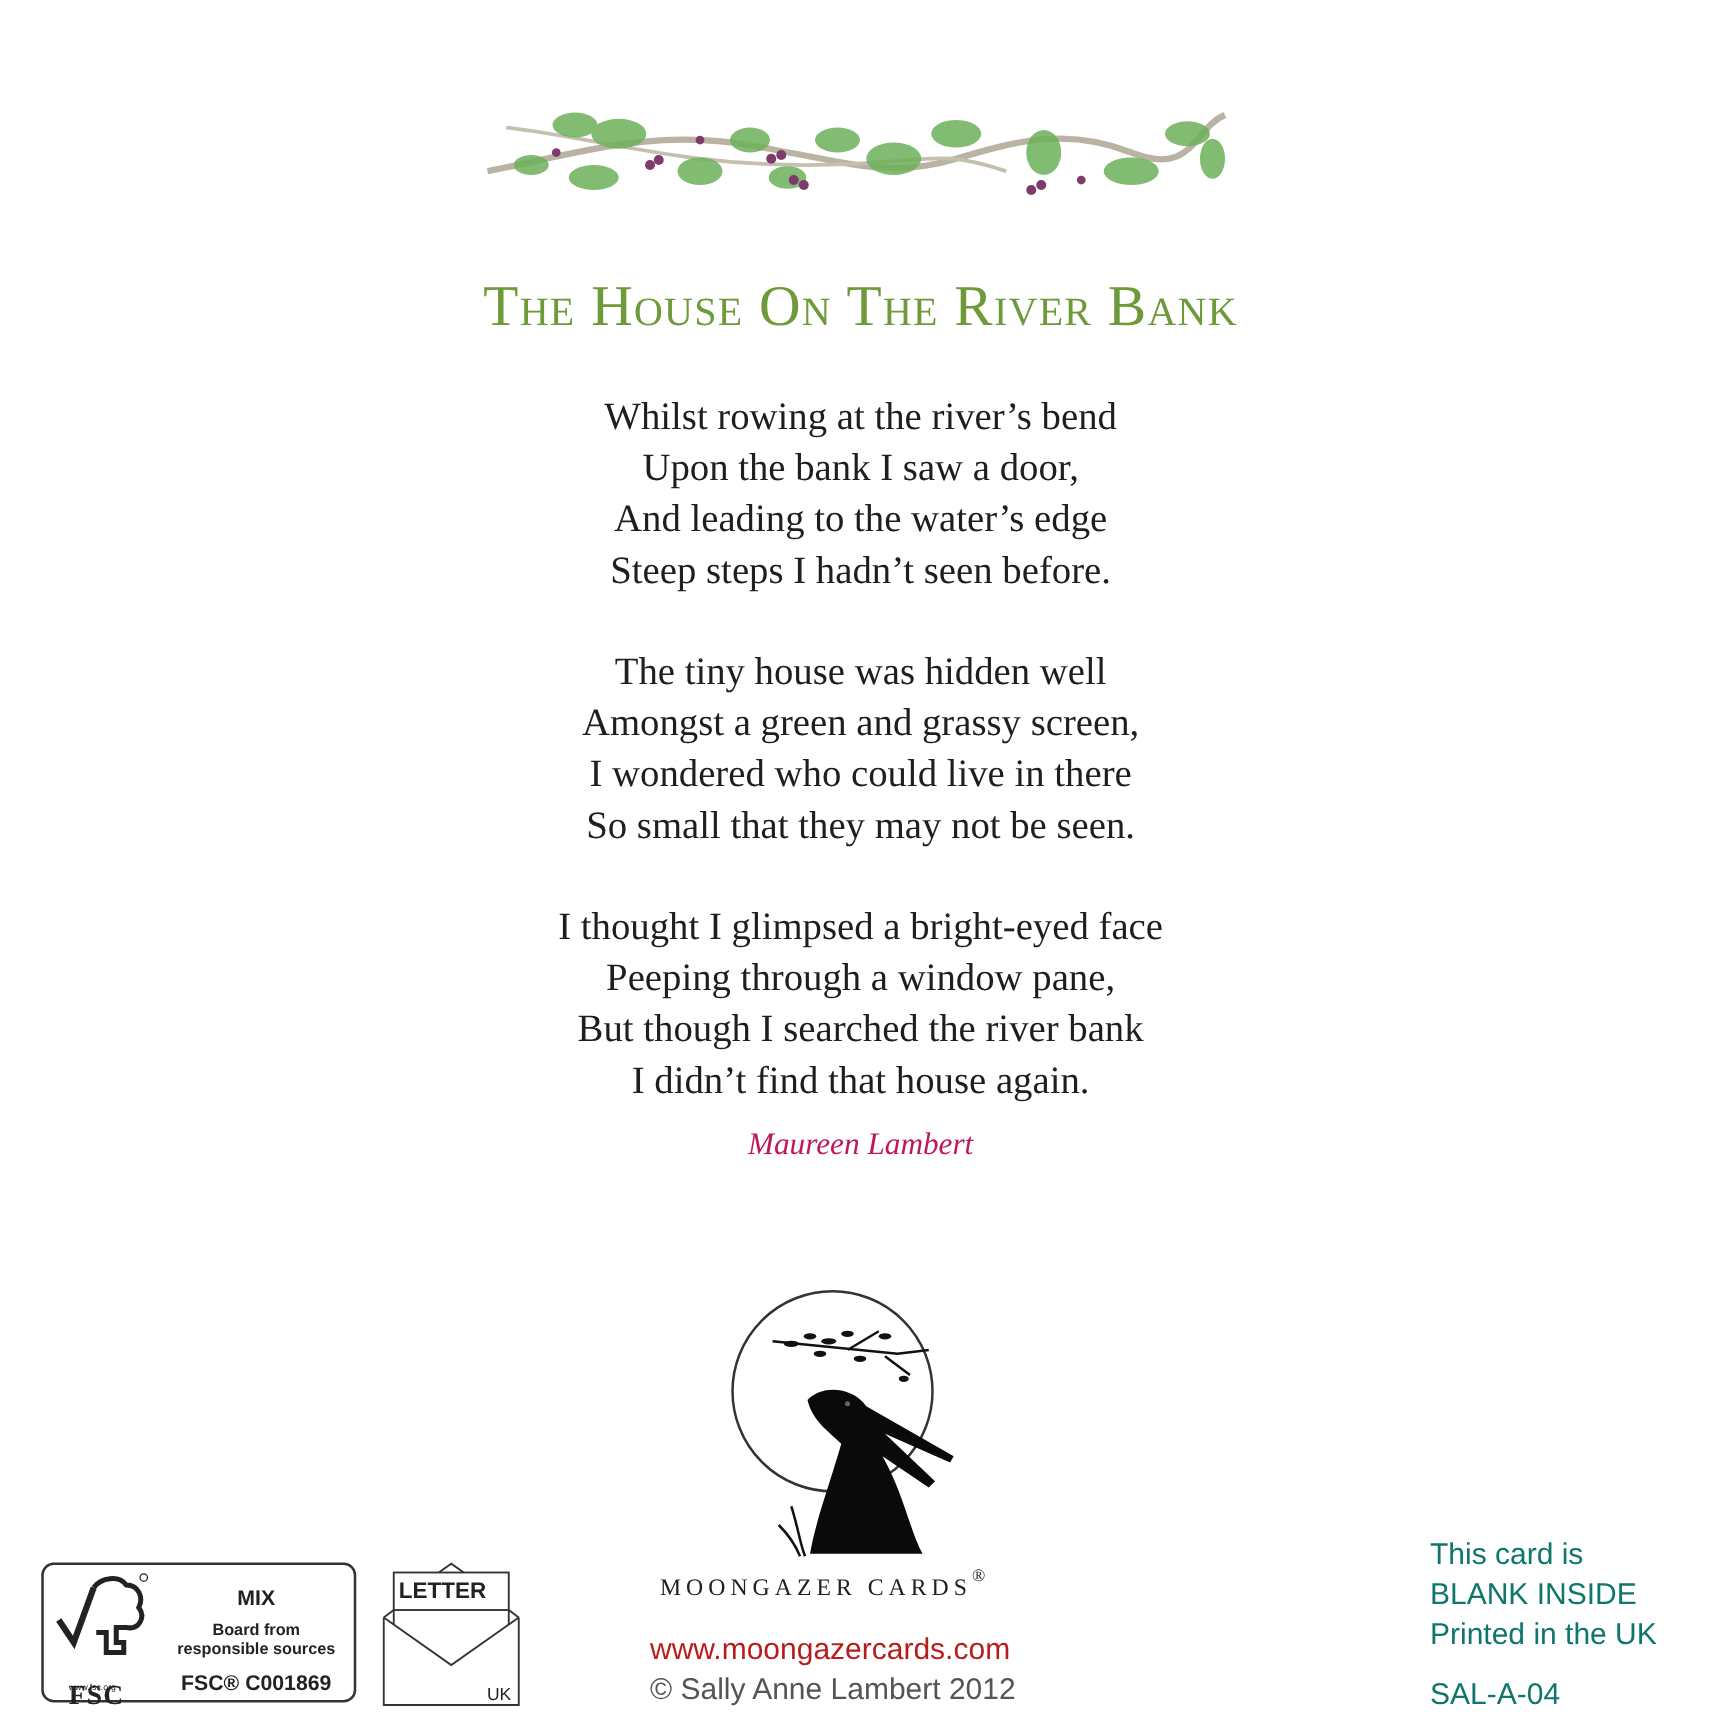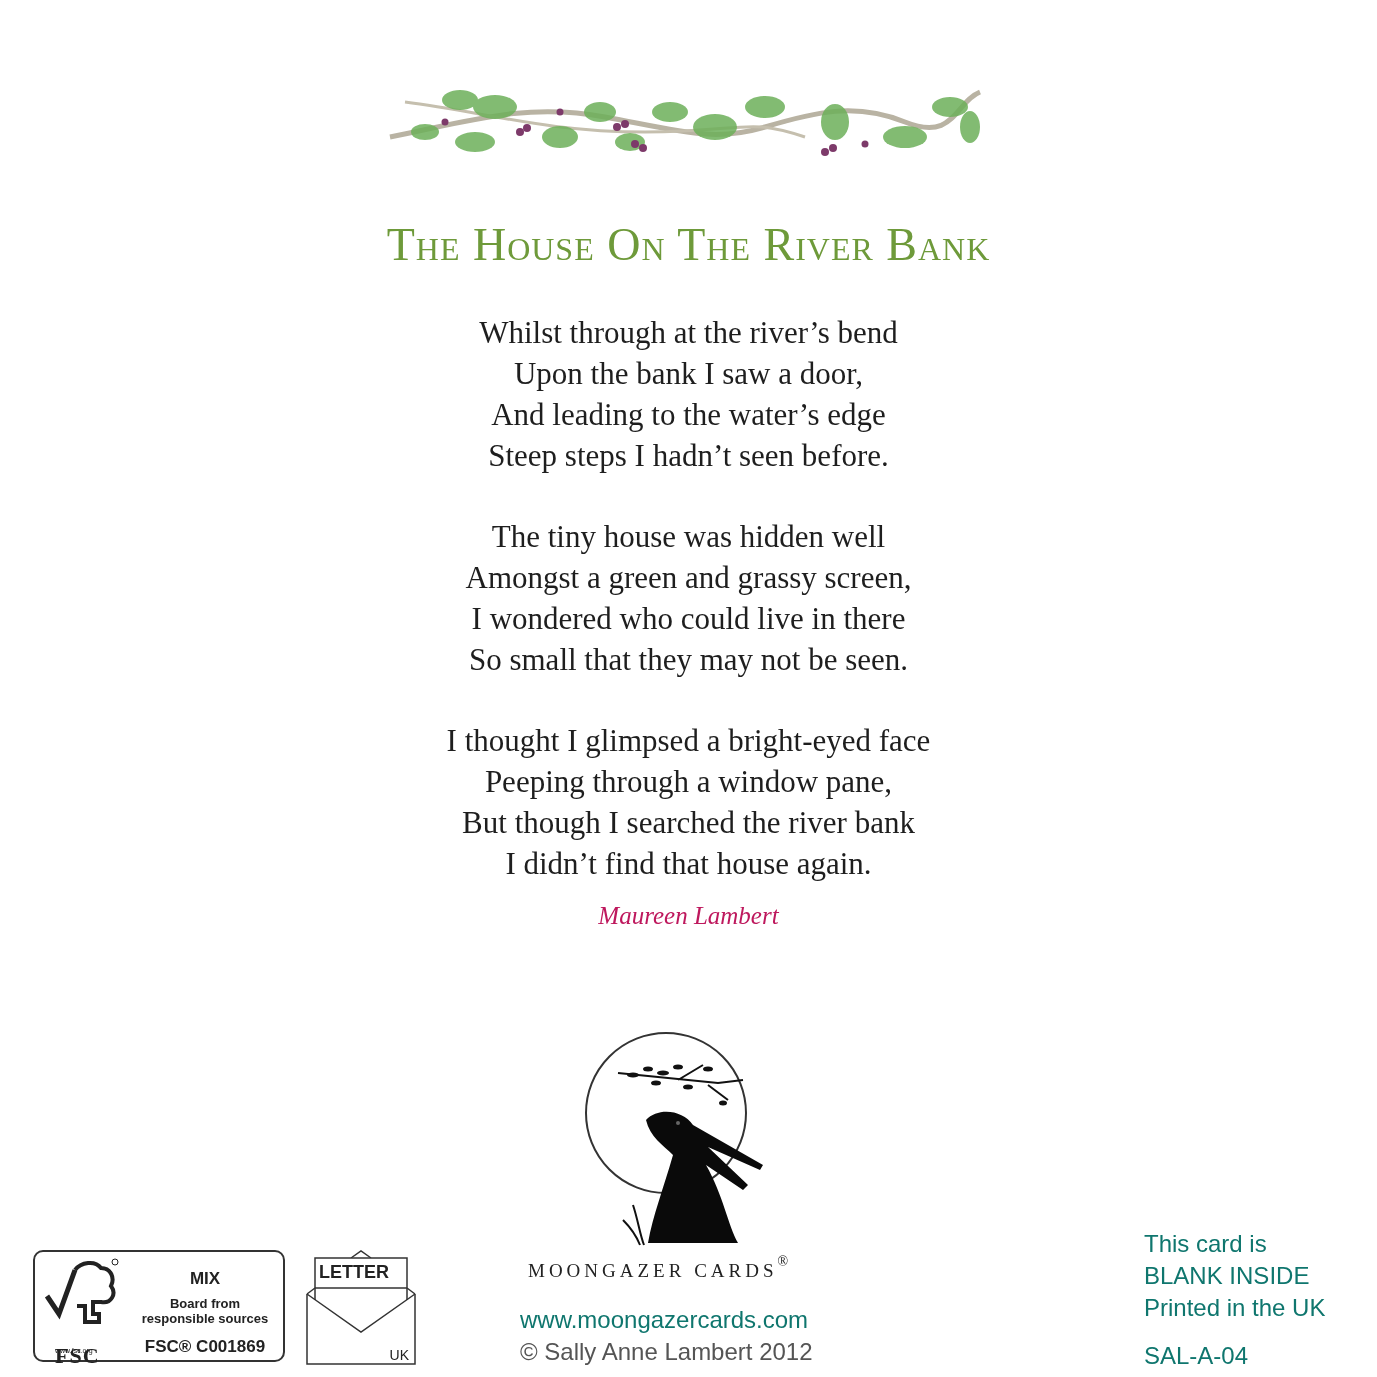--- a/index.html
+++ b/index.html
@@ -23,21 +23,21 @@
       color: #be185d; font-size: 25px;
     }
     .logo { position: absolute; left: 578px; top: 1025px; width: 200px; height: 230px; }
     .brand {
       position: absolute; left: 528px; top: 1258px; font-family: "Liberation Serif", "DejaVu Serif", serif;
       font-size: 19px; letter-spacing: 4px; color: #222; white-space: nowrap;
     }
     .brand sup { font-size: 14px; letter-spacing: 0; position: relative; top: -4px; }
     .site {
       position: absolute; left: 520px; top: 1306px; font-family: "Liberation Sans", sans-serif;
-      font-size: 24px; color: #0f766e; white-space: nowrap;
+      font-size: 24px; color: #b91c1c; white-space: nowrap;
     }
     .copy {
       position: absolute; left: 520px; top: 1338px; font-family: "Liberation Sans", sans-serif;
       font-size: 24px; color: #555; white-space: nowrap;
     }
     .fsc {
       position: absolute; left: 33px; top: 1250px; width: 252px; height: 112px;
       border: 2px solid #333; border-radius: 10px; box-sizing: border-box;
       font-family: "Liberation Sans", sans-serif; color: #222;
     }
@@ -90,21 +90,21 @@
       <circle cx="448" cy="66" r="4"></circle>
     <circle cx="480" cy="62" r="3.5"></circle>
       <circle cx="60" cy="40" r="3.5"></circle>
   </g>
 </svg>
 
 <div class="title">The House On The River Bank</div>
 
 <div class="poem">
   <div class="stanza">
-    <span class="line">Whilst through at the river’s bend</span>
+    <span class="line">Whilst rowing at the river’s bend</span>
     <span class="line">Upon the bank I saw a door,</span>
     <span class="line">And leading to the water’s edge</span>
     <span class="line">Steep steps I hadn’t seen before.</span>
   </div>
   <div class="stanza">
     <span class="line">The tiny house was hidden well</span>
     <span class="line">Amongst a green and grassy screen,</span>
     <span class="line">I wondered who could live in there</span>
     <span class="line">So small that they may not be seen.</span>
   </div>

